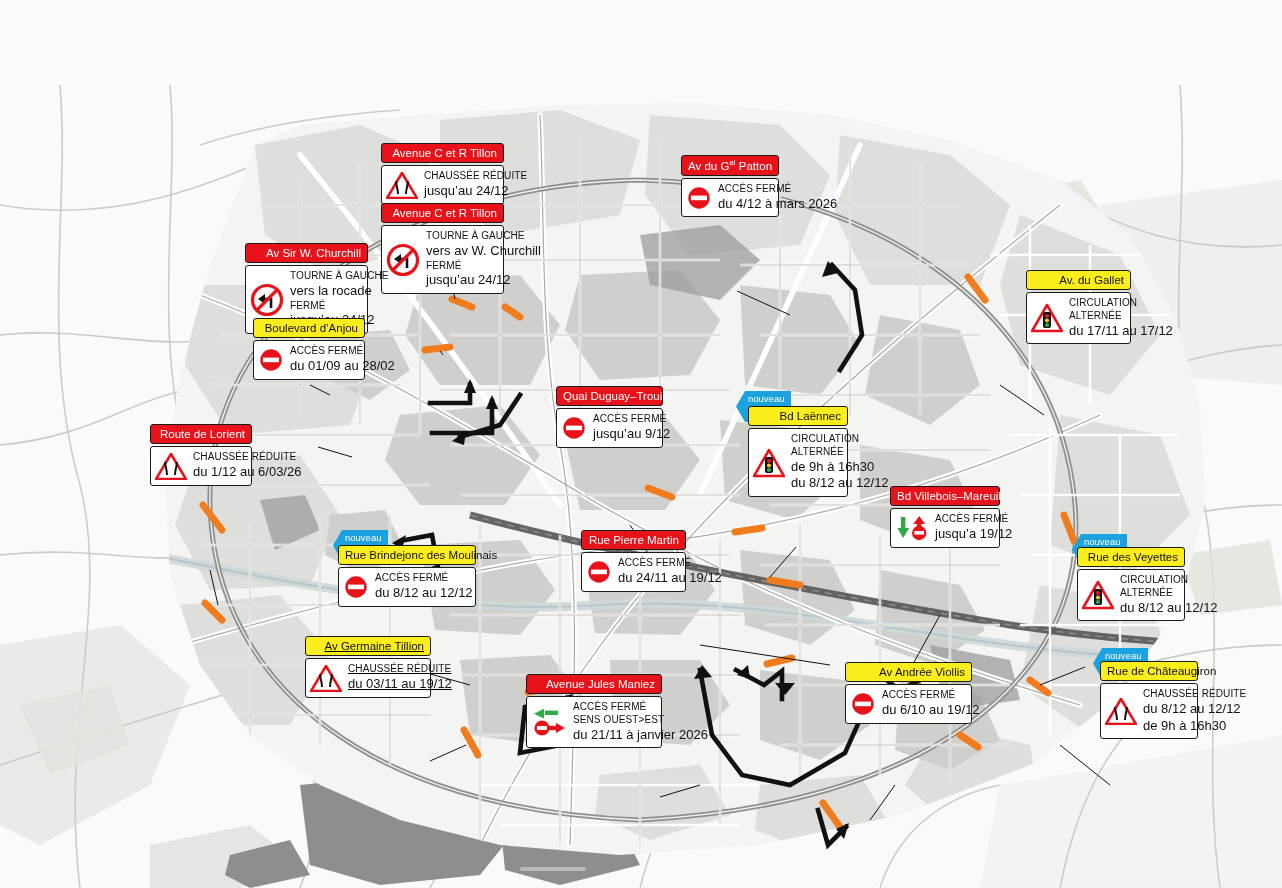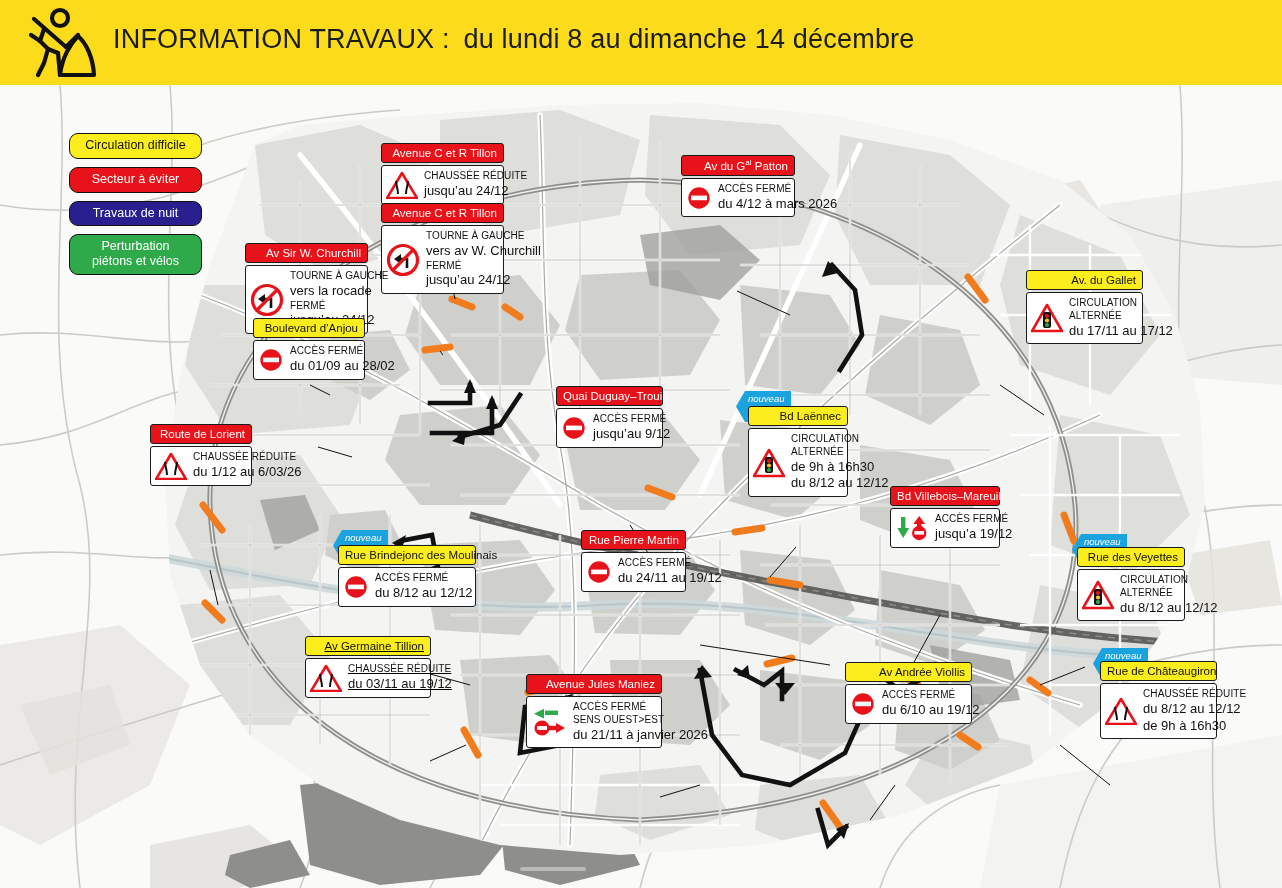--- a/index.html
+++ b/index.html
@@ -64,47 +64,29 @@
   }
   .co-text{font-size:9.5px;line-height:1.27;color:#111;white-space:nowrap;}
   .co-text .t1{font-size:10px;letter-spacing:.1px;}
   .co-text .t2{font-size:13px;}
   .co-icon{flex:0 0 auto;display:flex;align-items:center;justify-content:center;}
 
   
   .nouveau{
     position:absolute;height:31px;background:#1ba3e0;
     color:#fff;font-size:9.5px;line-height:15px;text-align:center;
-    padding:0 7px 0 12px;box-sizing:border-box;white-space:nowrap;font-style:italic;
+    padding:0 7px 0 12px;box-sizing:border-box;white-space:nowrap;
   }
   .nouveau.left-point{clip-path:polygon(9px 0,100% 0,100% 100%,9px 100%,0 50%);}
 </style>
 </head>
 <body>
 
 <div id="page">
 
-  <div id="header">
-    <svg id="worker-logo" viewBox="0 0 84 76">
-      <g fill="none" stroke="#111" stroke-width="4.2" stroke-linecap="round" stroke-linejoin="round">
-        <circle cx="46" cy="13" r="8"></circle>
-        <path d="M20 14 L52 42"></path>
-        <path d="M30 24 L26 36 L34 44 L30 58 L24 70"></path>
-        <path d="M34 44 L44 48"></path>
-        <path d="M26 36 L17 30"></path>
-        <path d="M44 48 L46 70"></path>
-        <path d="M52 42 L64 30"></path>
-        <path d="M64 31 C57 38 48 52 46 70 L80 70 C79 52 72 38 64 31 Z"></path>
-      </g>
-    </svg>
-    <div id="header-title">
-      <span class="ht-strong">INFORMATION TRAVAUX :</span>
-      <span class="ht-date">du lundi 8 au dimanche 14 décembre</span>
-    </div>
-  </div>
 
   <div id="map">
     <svg width="1282" height="803" viewBox="0 0 1282 803">
       <defs>
         <clipPath id="cityclip">
           <path d="M255,60 L300,40 L420,30 L560,20 L700,18 L830,30 L950,55 L1060,95 L1130,150 L1175,230 L1200,320
                    L1205,420 L1180,520 L1120,610 L1030,680 L900,730 L760,760 L620,770 L500,760 L400,735 L320,700
                    L250,650 L200,580 L170,490 L165,390 L180,290 L210,180 Z"></path>
         </clipPath>
       </defs>
@@ -335,29 +317,20 @@
         <path d="M1110,700 L1060,660"></path>
       </g>
 
       <g fill="#d8d8d5" opacity=".6">
         <rect x="520" y="782" width="66" height="4" rx="2"></rect>
         <rect x="822" y="850" width="26" height="4" rx="2"></rect>
       </g>
     </svg>
   </div>
 
-  <div id="legend">
-    <div class="legend-pill lg-yellow">Circulation difficile</div>
-    <div class="legend-pill lg-red">Secteur à éviter</div>
-    <div class="legend-pill lg-blue">Travaux de nuit</div>
-    <div class="legend-pill lg-green">
-      <div>Perturbation</div>
-      <div>piétons et vélos</div>
-    </div>
-  </div>
 
   <div class="callout" style="left:381px;top:143px;width:123px;">
     <div class="co-head red">Avenue C et R Tillon</div>
     <div class="co-body">
       <span class="co-icon">
         <svg width="32" height="28" viewBox="0 0 32 28">
           <polygon points="16,2 31,27 1,27" fill="#fff" stroke="#e8131a" stroke-width="2.6" stroke-linejoin="round"></polygon>
           <path d="M12,23 C12,17 10,14 10,10 M20,23 C20,17 22,14 22,10" stroke="#111" stroke-width="2" fill="none"></path>
         </svg>
       </span>
@@ -417,39 +390,39 @@
           <rect x="5" y="10.6" width="16" height="4.6" fill="#fff"></rect>
         </svg>
       </span>
       <span class="co-text">
         <div class="t1">ACCÈS FERMÉ</div>
         <div class="t2">du 01/09 au 28/02</div>
       </span>
     </div>
   </div>
 
-  <div class="callout" style="left:681px;top:155px;width:114px;">
+  <div class="callout" style="left:681px;top:155px;width:98px;">
     <div class="co-head red">
       <span>Av du G</span><sup style="font-size:8px">al</sup><span> Patton</span>
     </div>
     <div class="co-body">
       <span class="co-icon">
         <svg width="26" height="26" viewBox="0 0 26 26">
           <circle cx="13" cy="13" r="11.5" fill="#e8131a" stroke="#fff" stroke-width="1.6"></circle>
           <rect x="5" y="10.6" width="16" height="4.6" fill="#fff"></rect>
         </svg>
       </span>
       <span class="co-text">
         <div class="t1">ACCÈS FERMÉ</div>
         <div class="t2">du 4/12 à mars 2026</div>
       </span>
     </div>
   </div>
 
-  <div class="callout" style="left:1026px;top:270px;width:117px;">
+  <div class="callout" style="left:1026px;top:270px;width:105px;">
     <div class="co-head yellow">Av. du Gallet</div>
     <div class="co-body">
       <span class="co-icon">
         <svg width="32" height="30" viewBox="0 0 32 30">
           <polygon points="16,2 31,28 1,28" fill="#fff" stroke="#e8131a" stroke-width="2.6" stroke-linejoin="round"></polygon>
           <rect x="12" y="9" width="8" height="16" rx="2" fill="#111"></rect>
           <circle cx="16" cy="13" r="2.1" fill="#e8131a"></circle>
           <circle cx="16" cy="17.5" r="2.1" fill="#f4c518"></circle>
           <circle cx="16" cy="22" r="2.1" fill="#2faa4b"></circle>
         </svg>
@@ -645,21 +618,21 @@
         </svg>
       </span>
       <span class="co-text">
         <div class="t1">ACCÈS FERMÉ</div>
         <div class="t2">du 6/10 au 19/12</div>
       </span>
     </div>
   </div>
 
   <div class="nouveau left-point" style="left:1093px;top:648px;width:55px;">nouveau</div>
-  <div class="callout" style="left:1100px;top:661px;width:117px;">
+  <div class="callout" style="left:1100px;top:661px;width:98px;">
     <div class="co-head yellow">Rue de Châteaugiron</div>
     <div class="co-body">
       <span class="co-icon">
         <svg width="32" height="28" viewBox="0 0 32 28">
           <polygon points="16,2 31,27 1,27" fill="#fff" stroke="#e8131a" stroke-width="2.6" stroke-linejoin="round"></polygon>
           <path d="M12,23 C12,17 10,14 10,10 M20,23 C20,17 22,14 22,10" stroke="#111" stroke-width="2" fill="none"></path>
         </svg>
       </span>
       <span class="co-text">
         <div class="t1">CHAUSSÉE RÉDUITE</div>

